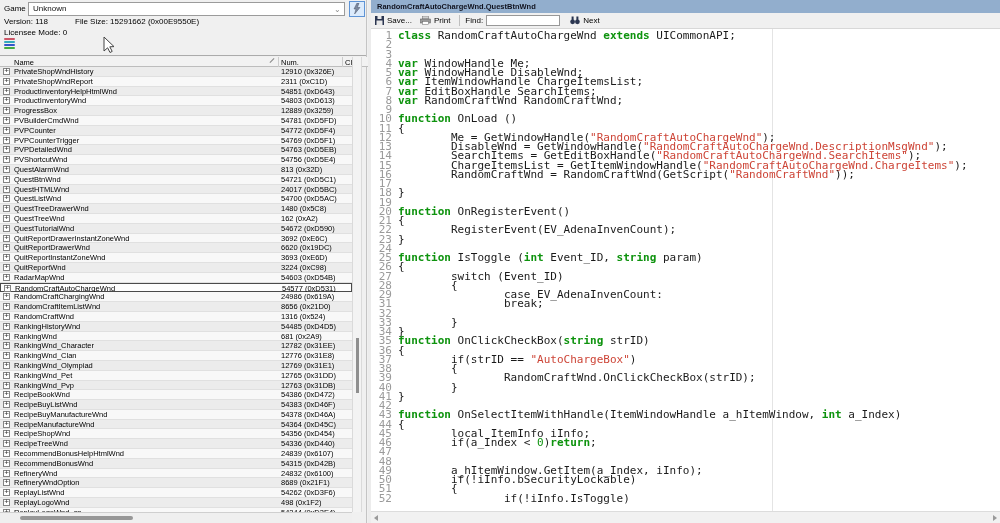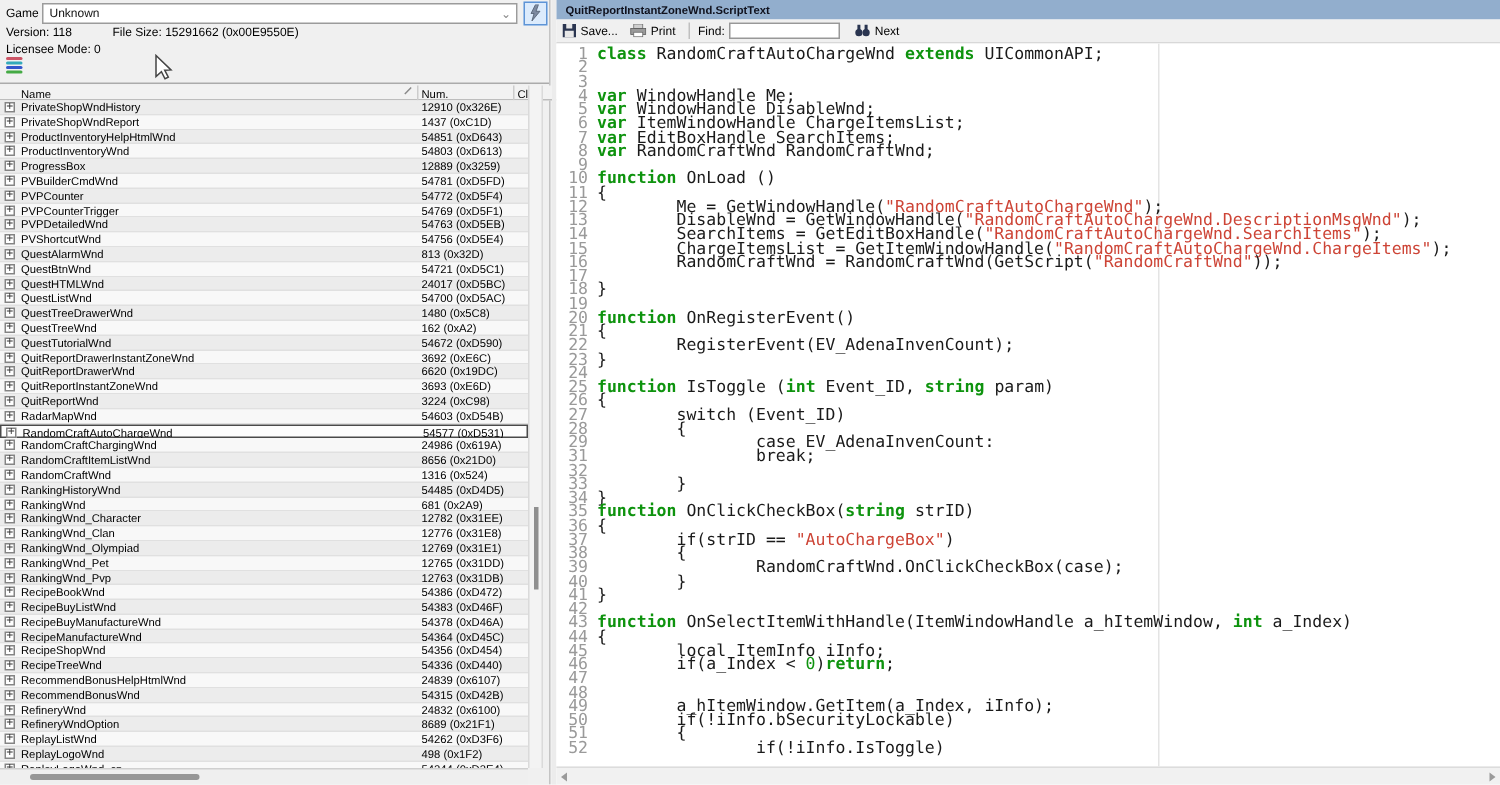--- a/index.html
+++ b/index.html
@@ -112,21 +112,21 @@
 
     <div class="list-body" id="list-body">
         <div class="lrow">
           <span class="expand">+</span>
           <span class="rname">PrivateShopWndHistory</span>
           <span class="rnum">12910 (0x326E)</span>
         </div>
         <div class="lrow alt">
           <span class="expand">+</span>
           <span class="rname">PrivateShopWndReport</span>
-          <span class="rnum">1437 (0xC1D)</span>
+          <span class="rnum">2311 (0xC1D)</span>
         </div>
         <div class="lrow">
           <span class="expand">+</span>
           <span class="rname">ProductInventoryHelpHtmlWnd</span>
           <span class="rnum">54851 (0xD643)</span>
         </div>
         <div class="lrow alt">
           <span class="expand">+</span>
           <span class="rname">ProductInventoryWnd</span>
           <span class="rnum">54803 (0xD613)</span>
@@ -352,21 +352,21 @@
 
     <svg class="cursor" width="13" height="18" viewBox="0 0 13 18">
       <path d="M1,1 L1,15 L4.6,11.8 L7,16.5 L9.2,15.4 L6.8,10.8 L11,10.6 Z" fill="#ffffff" stroke="#444444" stroke-width="1"></path>
     </svg>
   </div>
 
   <div class="splitter"></div>
 
   <div class="right-panel">
     <div class="title-bar">
-      <span>QuitReportInstantZoneWnd.ScriptText</span>
+      <span>RandomCraftAutoChargeWnd.QuestBtnWnd</span>
     </div>
 
     <div class="toolbar">
       <div class="tb-btn">
         <svg width="9" height="9" viewBox="0 0 9 9">
           <rect x="0" y="0" width="9" height="9" fill="#2a3550"></rect>
           <rect x="2.5" y="0" width="4" height="3" fill="#e8e8e8"></rect>
           <rect x="1.5" y="4.5" width="6" height="4.5" fill="#e8e8e8"></rect>
         </svg>
         <span>Save...</span>
@@ -426,21 +426,21 @@
           <div class="cl"><span class="ln">28</span><span class="pl">        {</span></div>
           <div class="cl"><span class="ln">29</span><span class="pl">                case EV_AdenaInvenCount:</span></div>
           <div class="cl"><span class="ln">31</span><span class="pl">                break;</span></div>
           <div class="cl"><span class="ln">32</span></div>
           <div class="cl"><span class="ln">33</span><span class="pl">        }</span></div>
           <div class="cl"><span class="ln">34</span><span class="pl">}</span></div>
           <div class="cl"><span class="ln">35</span><span class="kw">function</span><span class="pl"> OnClickCheckBox(</span><span class="kw">string</span><span class="pl"> strID)</span></div>
           <div class="cl"><span class="ln">36</span><span class="pl">{</span></div>
           <div class="cl"><span class="ln">37</span><span class="pl">        if(strID == </span><span class="str">"AutoChargeBox"</span><span class="pl">)</span></div>
           <div class="cl"><span class="ln">38</span><span class="pl">        {</span></div>
-          <div class="cl"><span class="ln">39</span><span class="pl">                RandomCraftWnd.OnClickCheckBox(case);</span></div>
+          <div class="cl"><span class="ln">39</span><span class="pl">                RandomCraftWnd.OnClickCheckBox(strID);</span></div>
           <div class="cl"><span class="ln">40</span><span class="pl">        }</span></div>
           <div class="cl"><span class="ln">41</span><span class="pl">}</span></div>
           <div class="cl"><span class="ln">42</span></div>
           <div class="cl"><span class="ln">43</span><span class="kw">function</span><span class="pl"> OnSelectItemWithHandle(ItemWindowHandle a_hItemWindow, </span><span class="kw">int</span><span class="pl"> a_Index)</span></div>
           <div class="cl"><span class="ln">44</span><span class="pl">{</span></div>
           <div class="cl"><span class="ln">45</span><span class="pl">        local ItemInfo iInfo;</span></div>
           <div class="cl"><span class="ln">46</span><span class="pl">        if(a_Index &lt; </span><span class="num">0</span><span class="pl">)</span><span class="kw">return</span><span class="pl">;</span></div>
           <div class="cl"><span class="ln">47</span></div>
           <div class="cl"><span class="ln">48</span></div>
           <div class="cl"><span class="ln">49</span><span class="pl">        a_hItemWindow.GetItem(a_Index, iInfo);</span></div>

